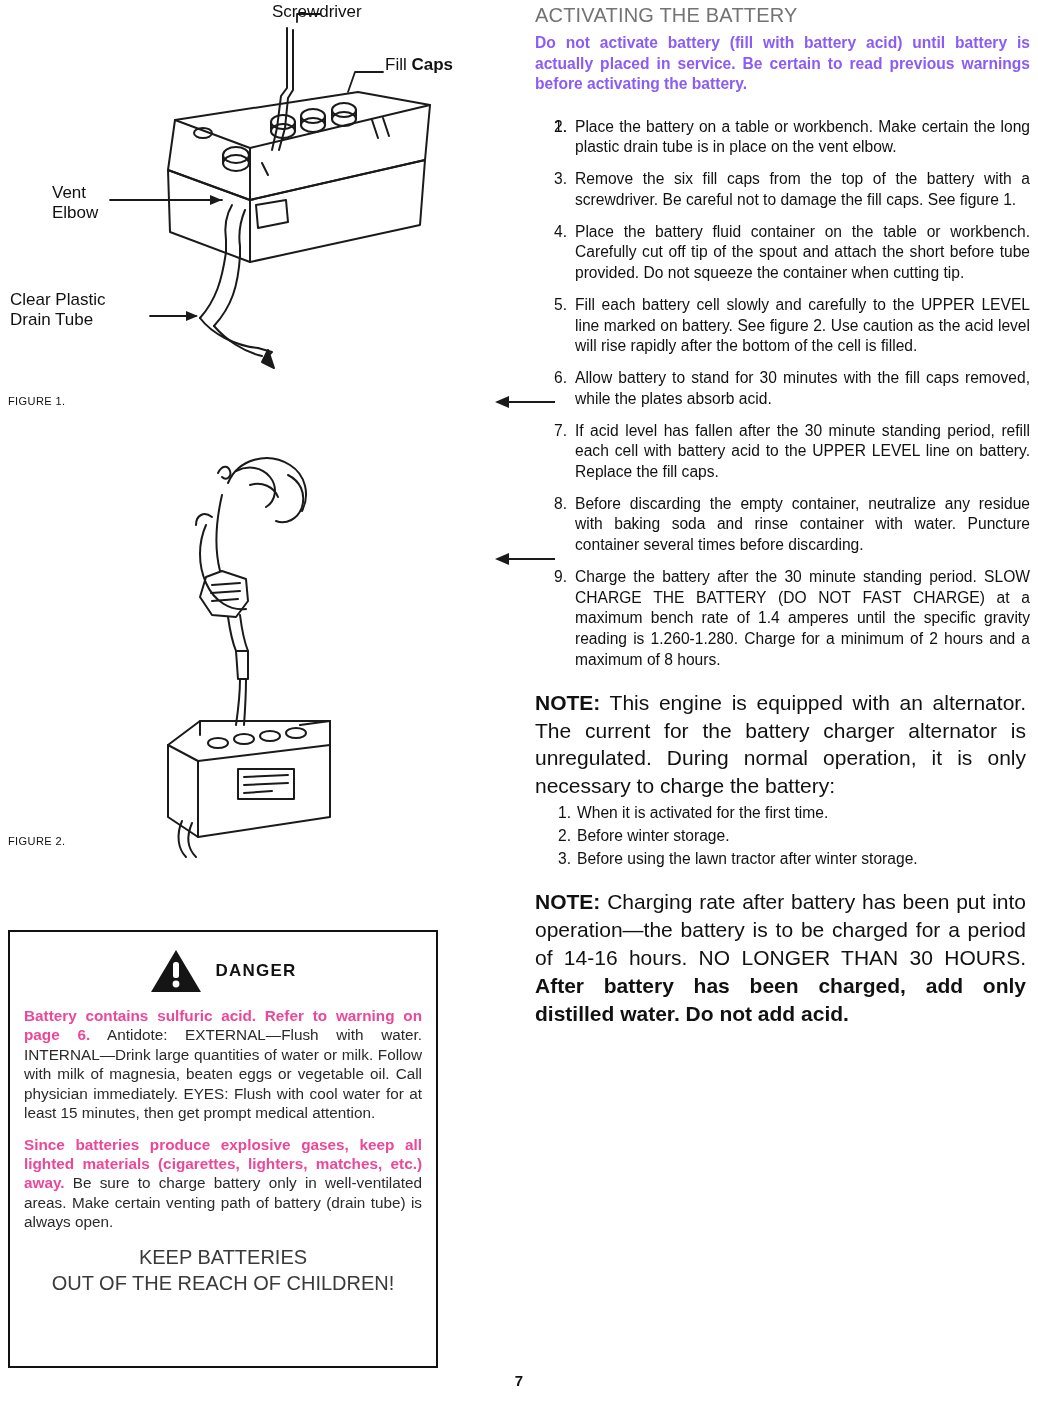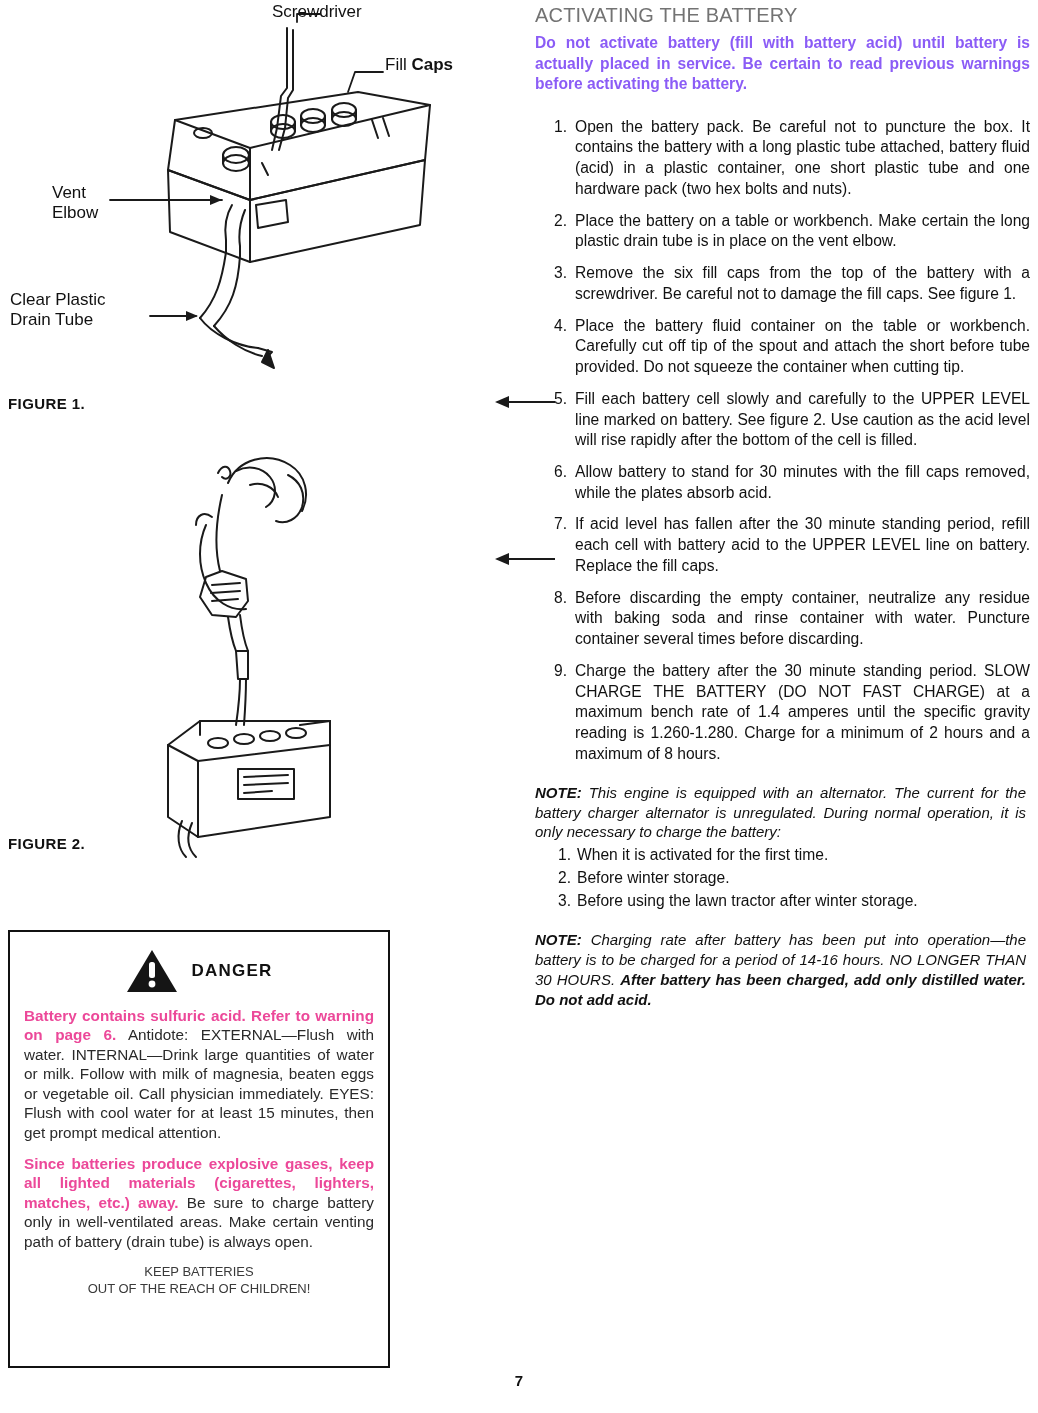--- a/index.html
+++ b/index.html
@@ -40,22 +40,22 @@
   .fig2-wrap {
     position: absolute;
     left: 0;
     top: 425px;
     width: 508px;
     height: 440px;
   }
 
   .fig-label {
     position: absolute;
-    font-size: 15px;
-    font-weight: bold;
+    font-size: 11px;
+    font-weight: normal;
     letter-spacing: 0.4px;
     color: #111;
   }
   #fig1-label { left: 8px; top: 395px; }
   #fig2-label { left: 8px; top: 835px; }
 
   .callout {
     position: absolute;
     font-size: 17px;
     color: #111;
@@ -66,21 +66,21 @@
   #cal-fillcaps { left: 385px; top: 55px; font-weight: bold; }
   #cal-fillcaps .thin { font-weight: normal; }
   #cal-vent { left: 52px; top: 183px; }
   #cal-drain { left: 10px; top: 290px; }
 
   
   .danger-box {
     position: absolute;
     left: 8px;
     top: 930px;
-    width: 382px;
+    width: 430px;
     height: 438px;
     border: 2px solid #111;
     box-sizing: border-box;
     padding: 16px 14px 13px 14px;
   }
   .danger-head {
     display: flex;
     align-items: center;
     justify-content: center;
     gap: 14px;
@@ -95,21 +95,21 @@
   .danger-p {
     font-size: 15.3px;
     line-height: 1.27;
     color: #2a2a2a;
     text-align: justify;
     margin: 0 0 12px 0;
   }
   .danger-p b { color: #ec4899; }
   .keep {
     text-align: center;
-    font-size: 13px;
+    font-size: 20px;
     color: #3a3a3a;
     line-height: 1.32;
     margin-top: 4px;
   }
 
   
   .right-col {
     position: absolute;
     left: 535px;
     top: 0;
@@ -145,26 +145,25 @@
     color: #111;
   }
   ol.steps > li .num {
     position: absolute;
     left: 6px;
     top: 0;
     width: 26px;
     text-align: right;
   }
   .note {
-    font-size: 15px;
+    font-size: 21px;
     line-height: 1.33;
     text-align: justify;
     margin: 18px 4px 0 0;
     color: #111;
-    font-style: italic;
   }
   .note b { font-weight: bold; }
   ol.sublist {
     margin: 2px 0 0 0;
     padding: 0;
     list-style: none;
   }
   ol.sublist > li {
     position: relative;
     padding-left: 42px;
@@ -343,21 +342,21 @@
   <svg class="arrow-svg" style="left:495px; top:549px;" width="60" height="20" viewBox="0 0 60 20">
     <line x1="12" y1="10" x2="60" y2="10" stroke="#1a1a1a" stroke-width="2"></line>
     <polygon points="0,10 14,4 14,16" fill="#1a1a1a"></polygon>
   </svg>
 
   <div class="right-col">
     <h1 class="sec-title">ACTIVATING THE BATTERY</h1>
     <p class="lead">Do not activate battery (fill with battery acid) until battery is actually placed in service. Be certain to read previous warnings before activating the battery.</p>
 
     <ol class="steps">
-      <li><span class="num">1.</span><span>Open the battery pack. Be careful not to puncture the box. It contains the battery with a long plastic tube attached, battery fluid (acid) in a plastic container, one short plastic tube and one hardware pack (two hex bolts and nuts).</span></li>
+      <li><span class="num">1.</span></li>
       <li><span class="num">2.</span><span>Place the battery on a table or workbench. Make certain the long plastic drain tube is in place on the vent elbow.</span></li>
       <li><span class="num">3.</span><span>Remove the six fill caps from the top of the battery with a screwdriver. Be careful not to damage the fill caps. See figure 1.</span></li>
       <li><span class="num">4.</span><span>Place the battery fluid container on the table or workbench. Carefully cut off tip of the spout and attach the short before tube provided. Do not squeeze the container when cutting tip.</span></li>
       <li><span class="num">5.</span><span>Fill each battery cell slowly and carefully to the UPPER LEVEL line marked on battery. See figure 2. Use caution as the acid level will rise rapidly after the bottom of the cell is filled.</span></li>
       <li><span class="num">6.</span><span>Allow battery to stand for 30 minutes with the fill caps removed, while the plates absorb acid.</span></li>
       <li><span class="num">7.</span><span>If acid level has fallen after the 30 minute standing period, refill each cell with battery acid to the UPPER LEVEL line on battery. Replace the fill caps.</span></li>
       <li><span class="num">8.</span><span>Before discarding the empty container, neutralize any residue with baking soda and rinse container with water. Puncture container several times before discarding.</span></li>
       <li><span class="num">9.</span><span>Charge the battery after the 30 minute standing period. SLOW CHARGE THE BATTERY (DO NOT FAST CHARGE) at a maximum bench rate of 1.4 amperes until the specific gravity reading is 1.260-1.280. Charge for a minimum of 2 hours and a maximum of 8 hours.</span></li>
     </ol>
 

